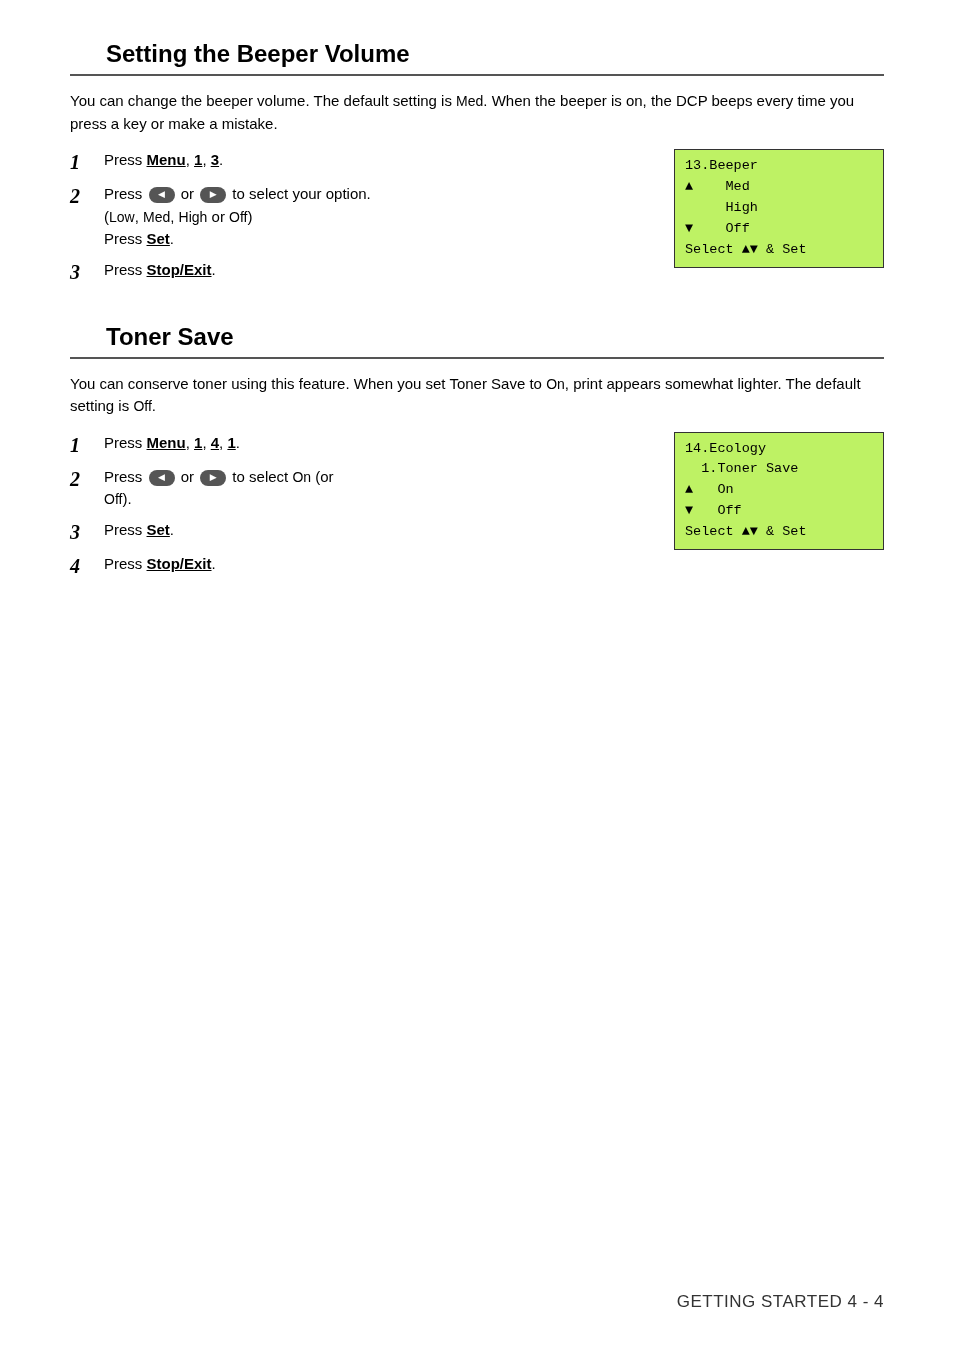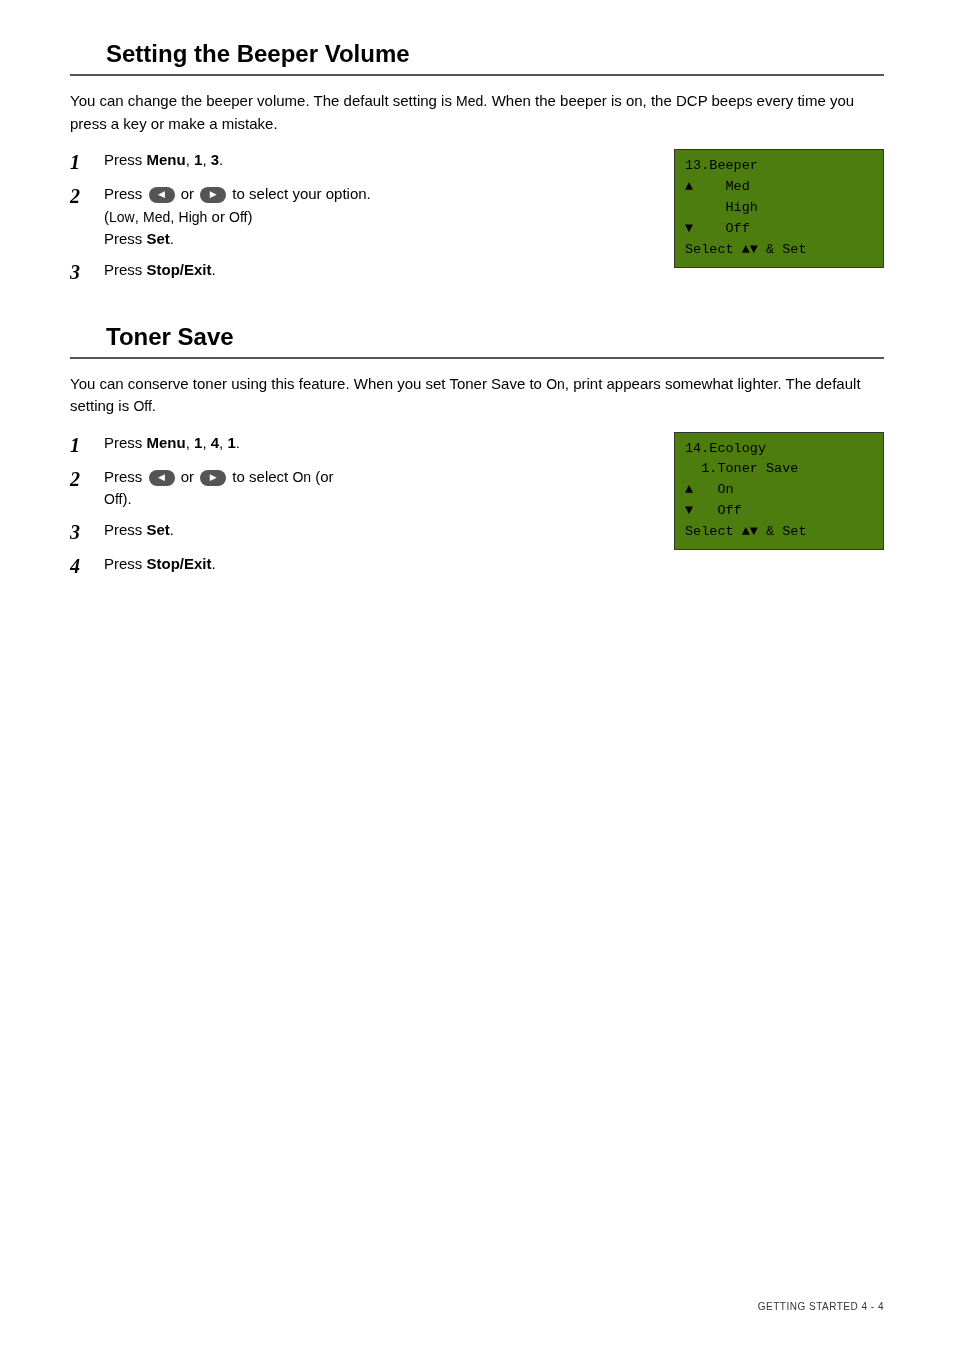--- a/index.html
+++ b/index.html
@@ -62,38 +62,39 @@
       font-family: Times New Roman, serif;
     }
 
     .step-content {
       font-size: 15px;
       line-height: 1.5;
     }
 
     .step-content b {
       font-weight: bold;
+      text-decoration: underline;
     }
 
     .step-content code,
     .mono {
       font-family: Liberation Sans, sans-serif;
       font-size: 14px;
     }
 
     
     .lcd-box {
       border: 1px solid #333;
       font-family: 'Courier New', Courier, monospace;
       font-size: 13.5px;
       line-height: 1.55;
       padding: 6px 10px;
       white-space: pre;
       min-width: 210px;
-      background: #4d7c0f;
+      background: #bef264;
       flex-shrink: 0;
       align-self: flex-start;
     }
 
     
     .btn-icon {
       display: inline-block;
       background: #555;
       border-radius: 10px;
       width: 26px;
@@ -116,21 +117,21 @@
     }
 
     .section-gap {
       margin-bottom: 30px;
     }
 
     .footer {
       position: absolute;
       bottom: 40px;
       right: 70px;
-      font-size: 10px;
+      font-size: 17px;
       color: #333;
       letter-spacing: 0.5px;
     }
   </style>
 </head>
 <body>
 
 <h2 class="section-title">Setting the Beeper Volume</h2>
 <hr class="section-divider">
 

